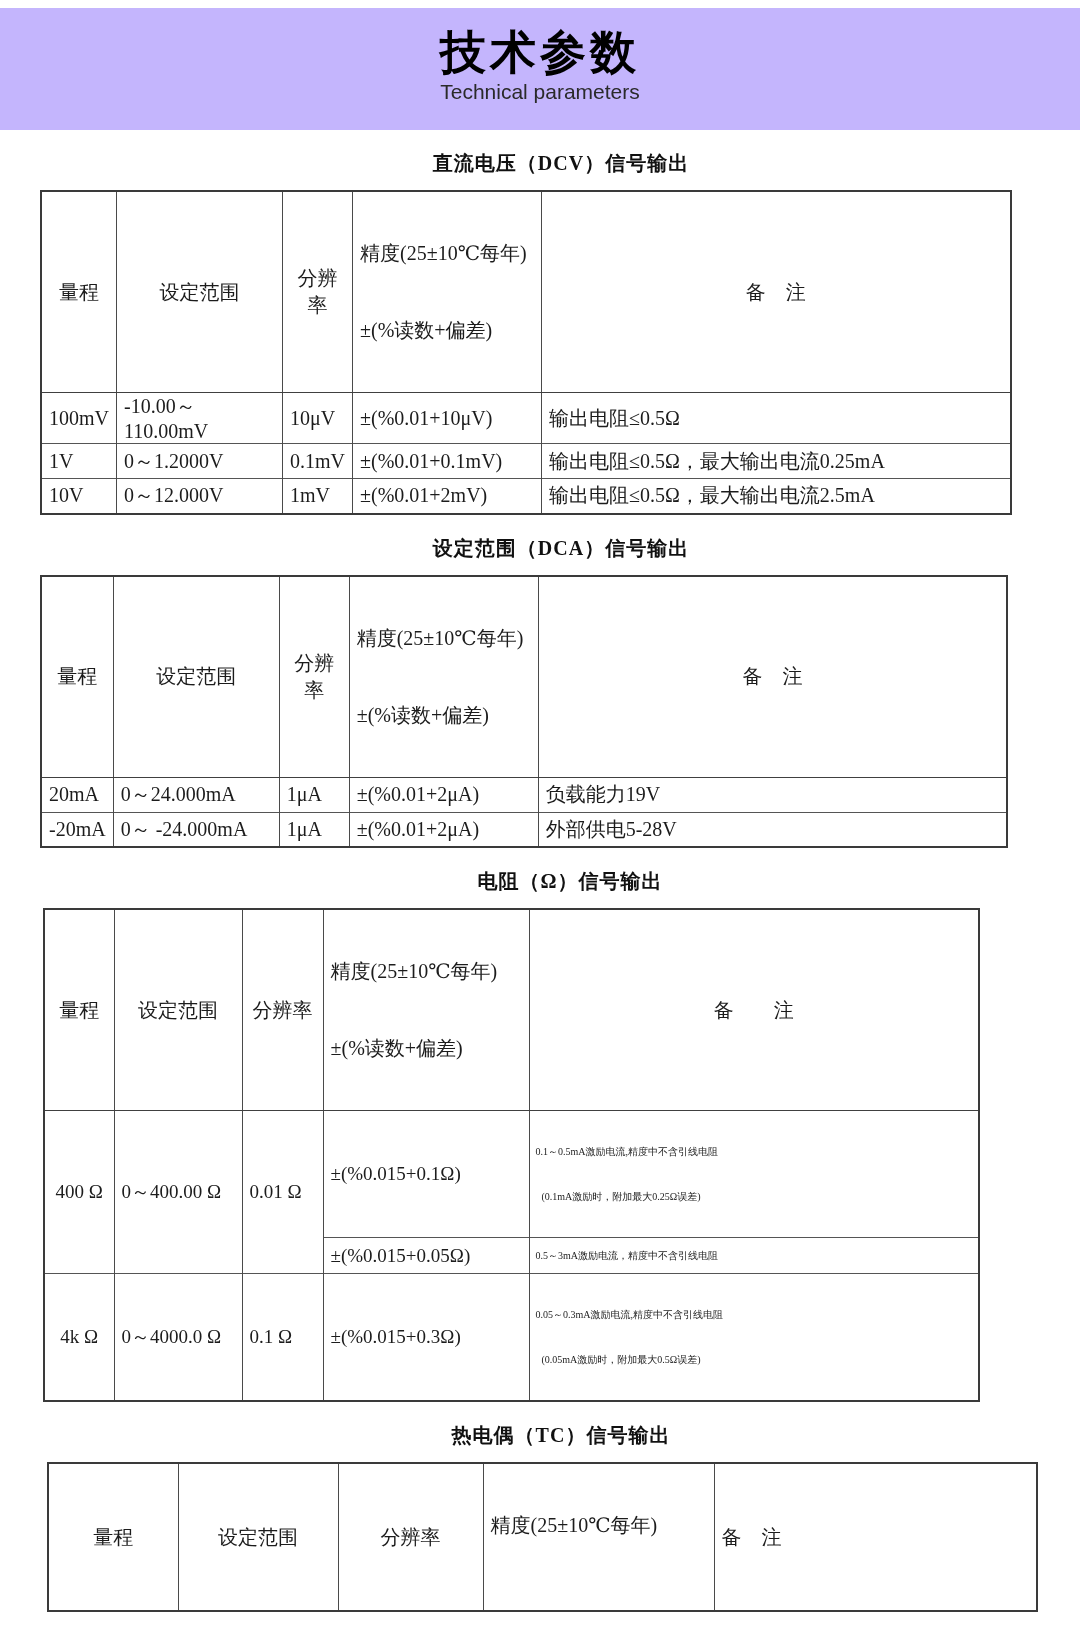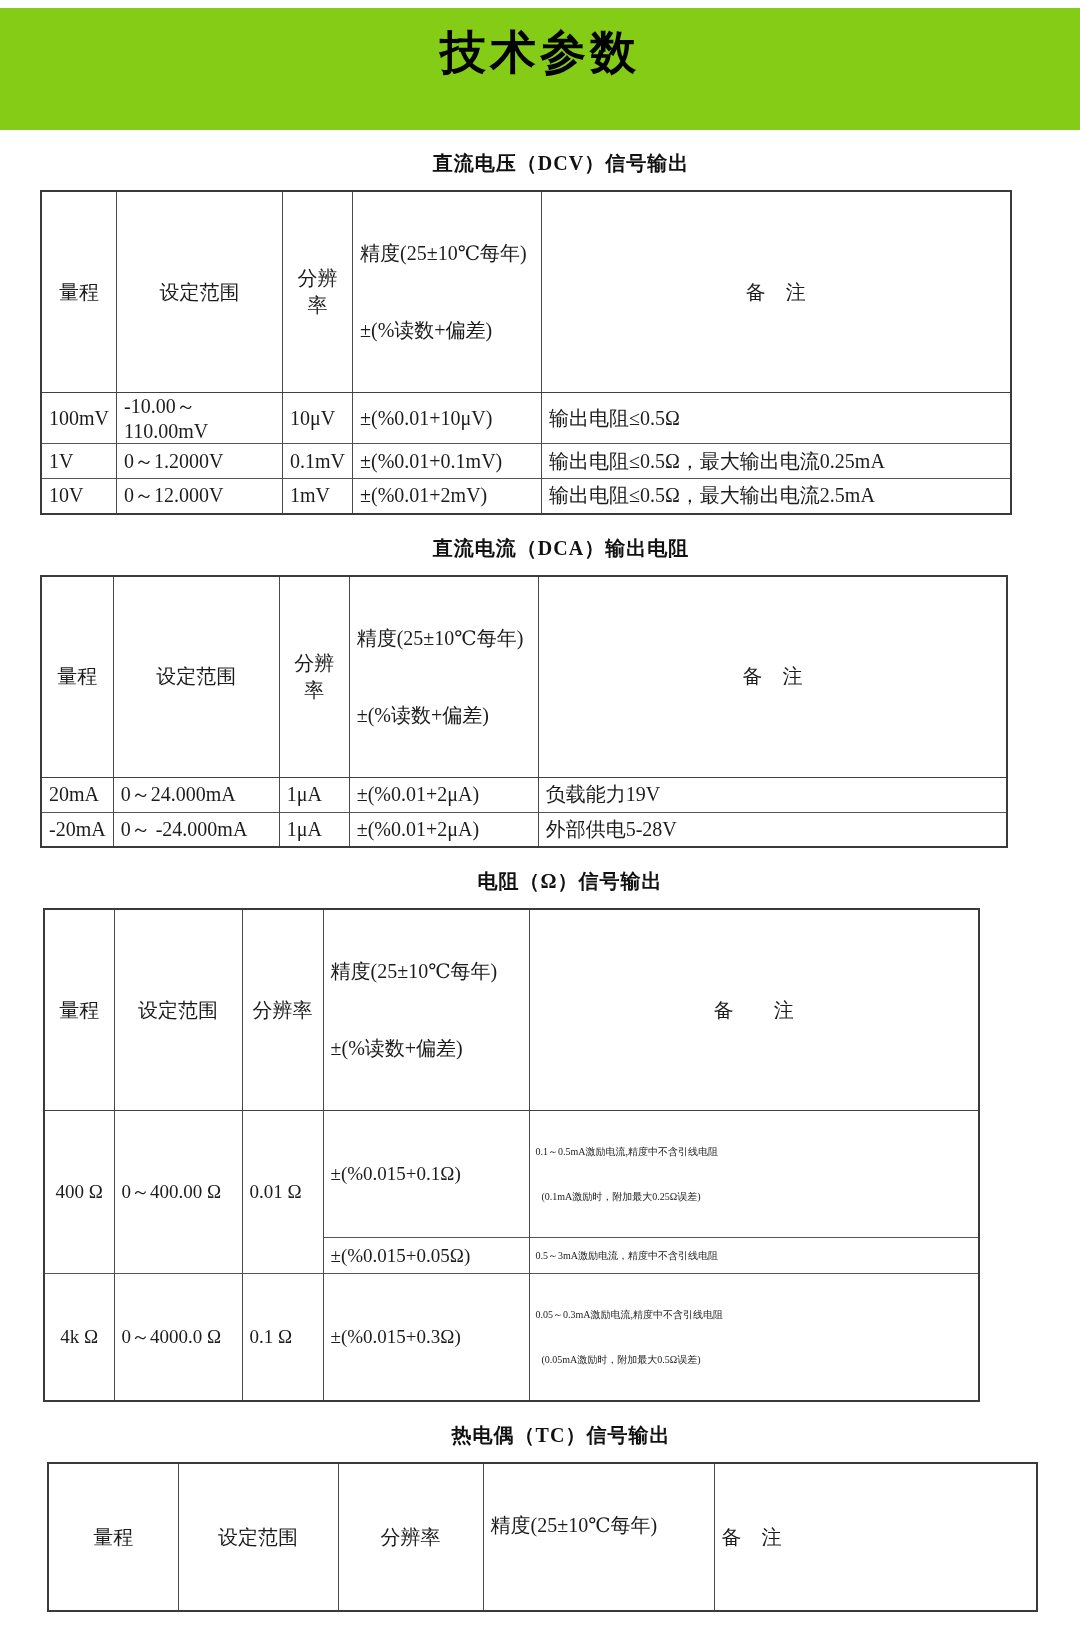--- a/index.html
+++ b/index.html
@@ -2,21 +2,21 @@
 <html><head>
 <meta charset="utf-8">
 <style>
   html,body { margin:0; padding:0; background:#ffffff; }
   body {
     width:1080px; min-height:1633px;
     font-family:"Liberation Serif","DejaVu Serif",serif;
     color:#1a1a1a;
   }
   
-  .banner { margin-top:8px; height:122px; background:#84cc16; text-align:center; overflow:hidden; }
+  .banner { margin-top:8px; height:122px; background:#c4b5fd; text-align:center; overflow:hidden; }
   .banner-title {
     font-family:"Liberation Sans","DejaVu Sans",sans-serif;
     font-weight:900; font-size:46px; letter-spacing:4px; color:#000;
     padding-top:18px; line-height:1.15;
   }
   .banner-sub {
     font-family:"Liberation Sans","DejaVu Sans",sans-serif;
     font-size:21px; color:#2a2a2a; margin-top:1px;
   }
   
@@ -61,20 +61,21 @@
   .tc tr { height:32px; }
   .tc tr.head { height:66px; }
 </style>
 </head>
 <body>
 
 <div>
 
   <div class="banner">
     <div class="banner-title">技术参数</div>
+    <div class="banner-sub">Technical parameters</div>
   </div>
 
   <div class="sec-title">直流电压（DCV）信号输出</div>
   <table class="tbl dcv">
     <colgroup>
         <col style="width:72px">
         <col style="width:166px">
         <col style="width:70px">
         <col style="width:189px">
         <col style="width:469px">
@@ -107,21 +108,21 @@
     <tr class="r">
       <td class="c1">10V</td>
       <td class="c2">0～12.000V</td>
       <td class="c3">1mV</td>
       <td class="c4">±(%0.01+2mV)</td>
       <td class="c5">输出电阻≤0.5Ω，最大输出电流2.5mA</td>
     </tr>
   </tbody>
     </table>
 
-  <div class="sec-title">直流电流（DCA）输出电阻</div>
+  <div class="sec-title">设定范围（DCA）信号输出</div>
   <table class="tbl dcv">
     <colgroup>
         <col style="width:72px">
         <col style="width:166px">
         <col style="width:70px">
         <col style="width:189px">
         <col style="width:469px">
       </colgroup>
     <tbody>
         <tr class="head">

